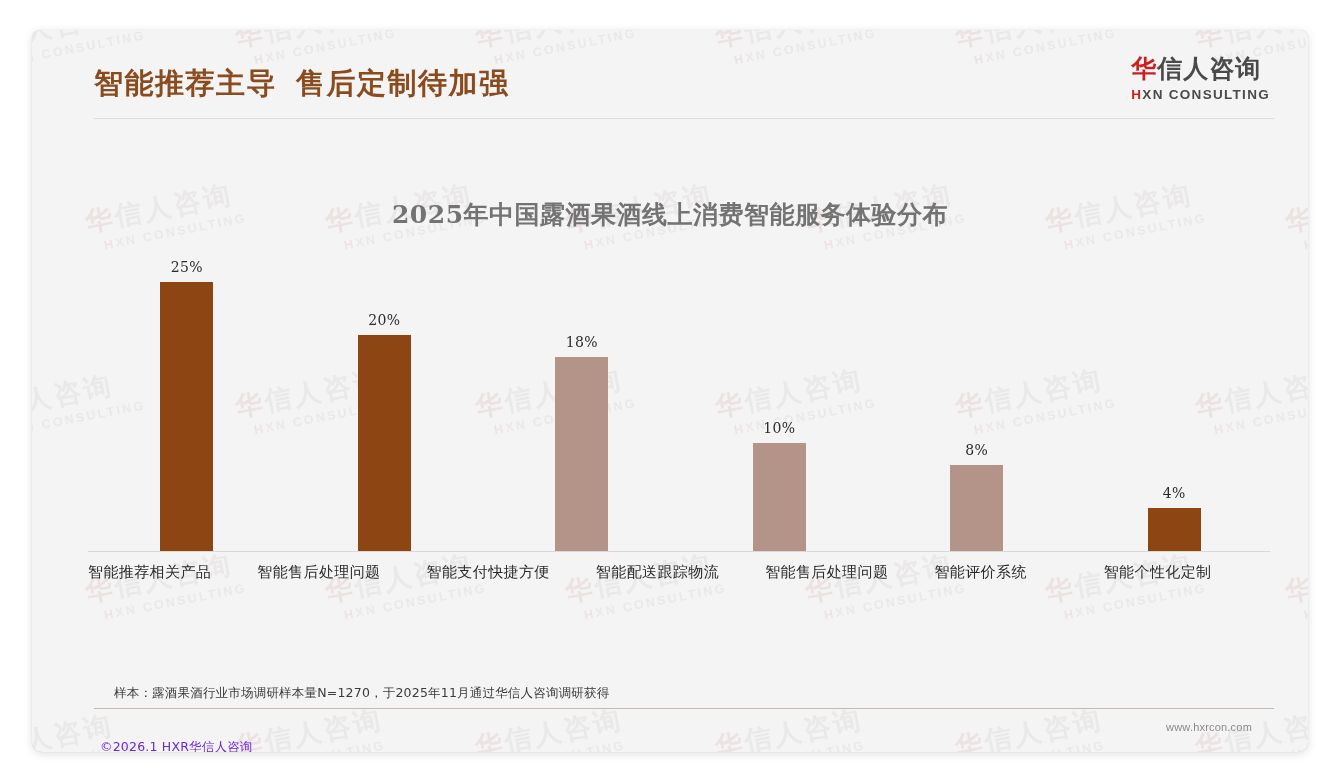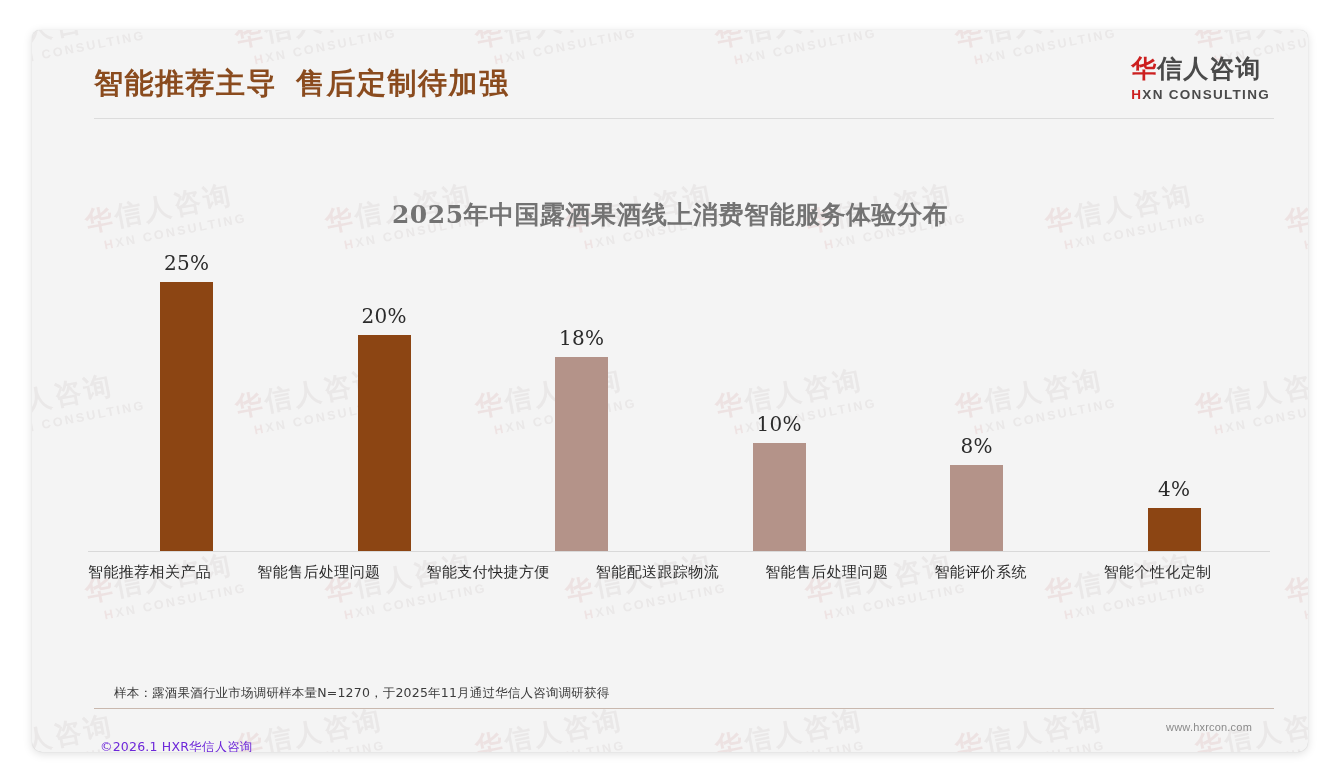--- a/index.html
+++ b/index.html
@@ -160,21 +160,21 @@
     position: relative;
     display: flex;
     flex-direction: column;
     justify-content: flex-end;
     align-items: center;
   }
   .bar-value {
     position: absolute;
     width: 100%;
     text-align: center;
-    font-size: 20px;
+    font-size: 14px;
     color: #2b2b2b;
     font-family: "DejaVu Serif", "Liberation Serif", serif;
     letter-spacing: 0.3px;
   }
   .bar {
     width: 53px;
     background: #b49389;
   }
 
   .xlabels {

